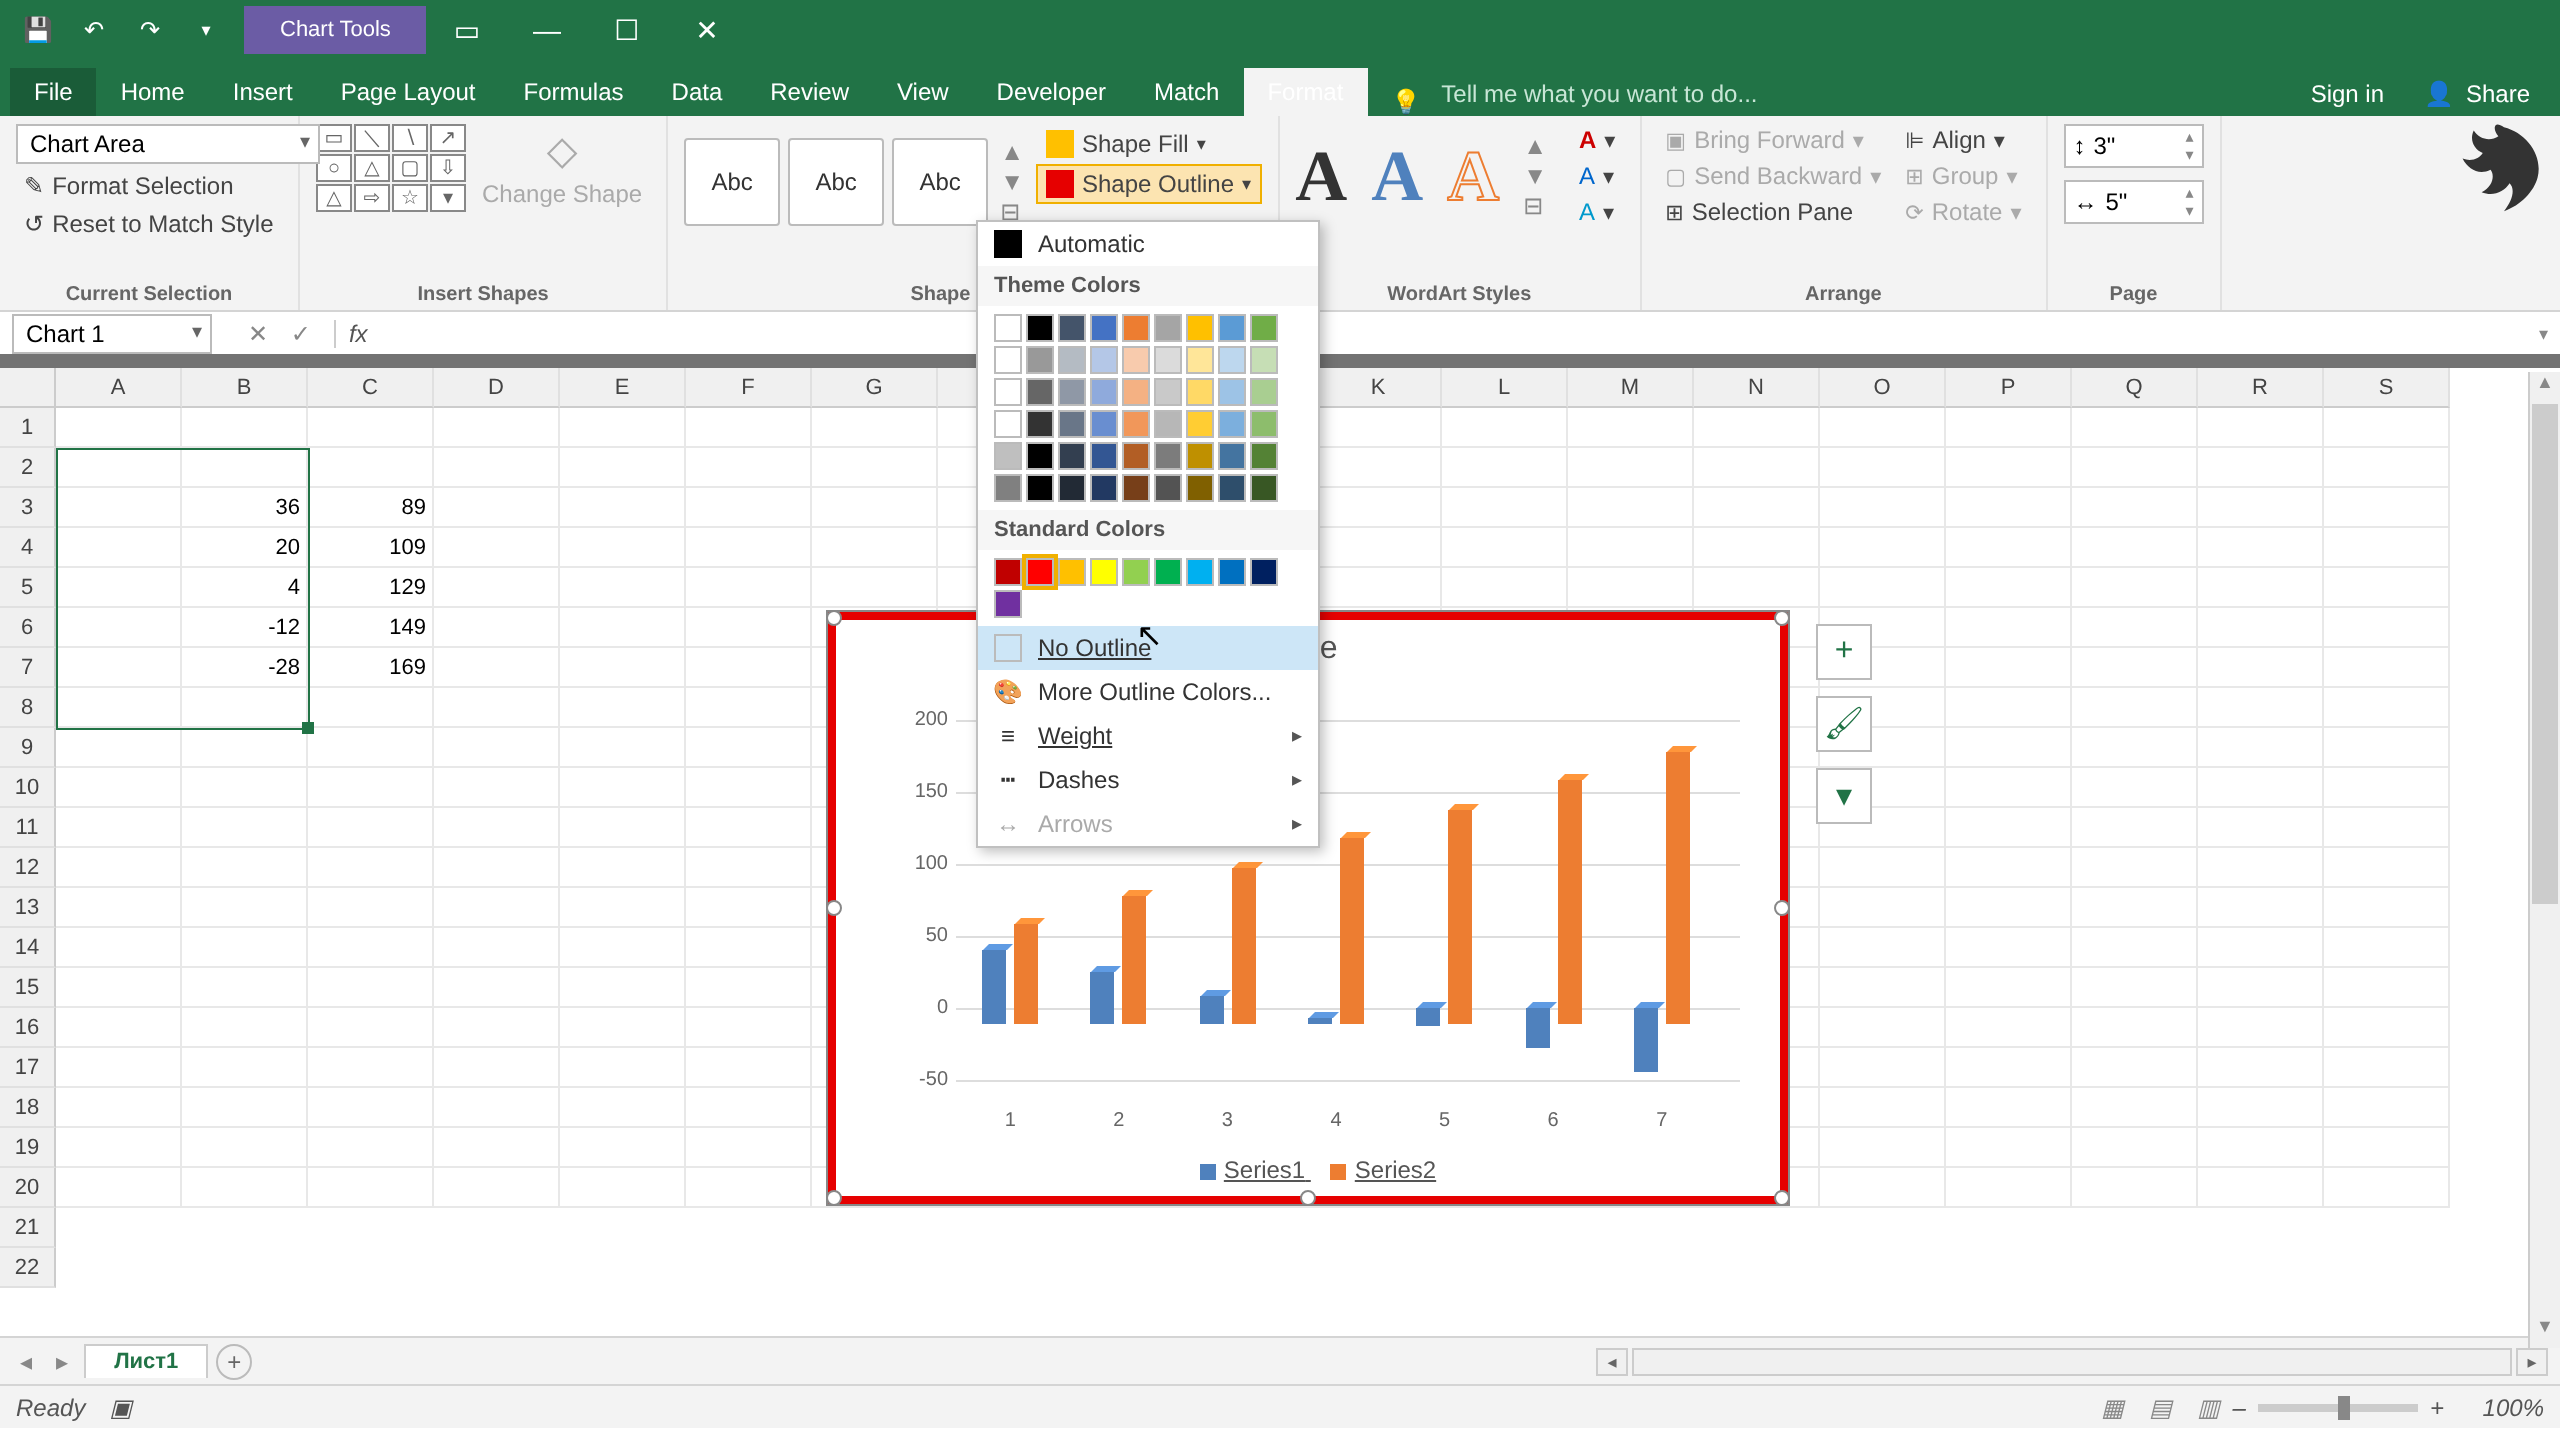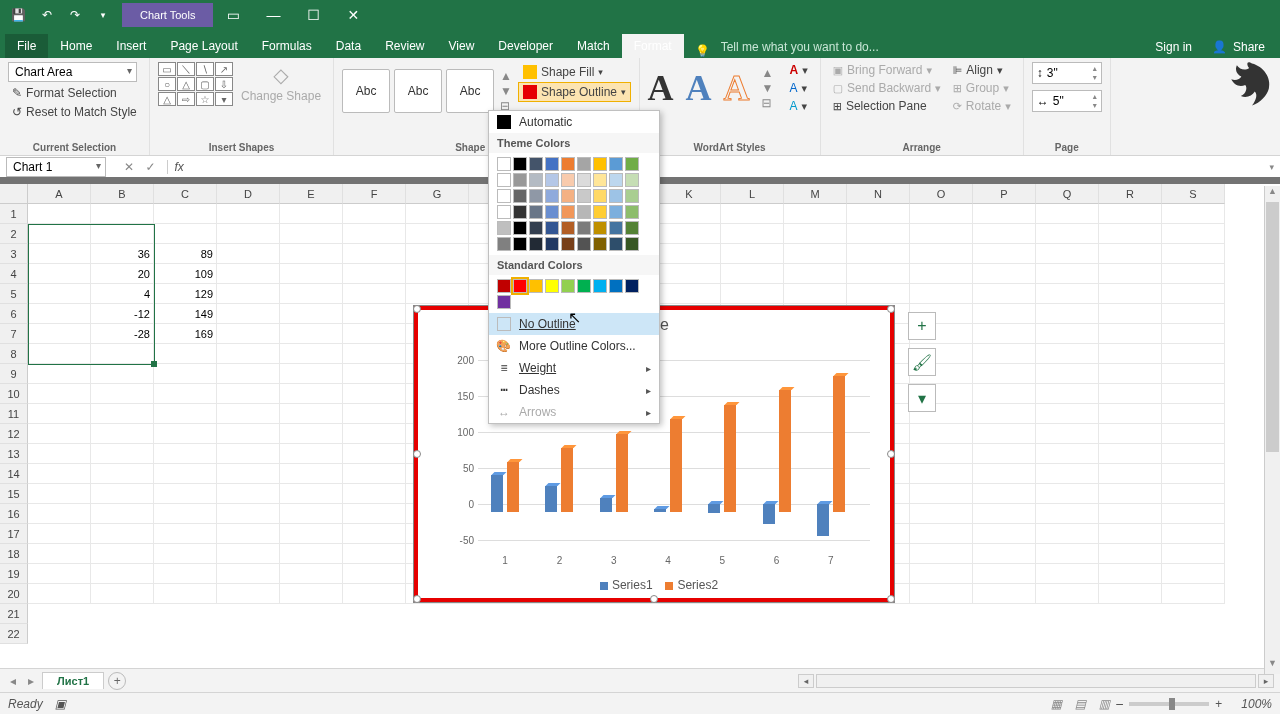--- a/index.html
+++ b/index.html
@@ -81,21 +81,21 @@
 .chart-title { text-align:center; padding:6px; font-size:16px; color:#555;}
 .chart-plot { position:absolute; left:60px; right:20px; top:50px; bottom:50px;}
 .gline { position:absolute; left:0; right:0; border-top:1px solid #ddd;}
 .ylbl { position:absolute; left:-30px; width:26px; text-align:right; font-size:10px; color:#666; transform:translateY(-50%);}
 .xlbl { position:absolute; bottom:-18px; font-size:10px; color:#666; transform:translateX(-50%);}
 .bar3d { position:absolute; bottom:0; width:12px; }
 .bar3d::before { content:''; position:absolute; width:100%; height:100%; background:inherit;}
 .bar3d::after { content:''; position:absolute; top:-3px; left:2px; width:100%; height:3px; background:inherit; filter:brightness(1.2); transform:skewX(-45deg);}
 .bar-s1 { background:#4f81bd; }
 .bar-s2 { background:#ed7d31; }
-.legend { position:absolute; bottom:6px; left:0; right:0; text-align:center; font-size:10px; color:#555;}
+.legend { position:absolute; bottom:6px; left:0; right:0; text-align:center; font-size:10px; color:#555;text-decoration:underline;}
 .legend .sw { display:inline-block; width:8px; height:8px; margin:0 4px 0 10px; vertical-align:middle;}
 
 .side-btns { position:absolute; display:flex; flex-direction:column; gap:8px;}
 .side-btns div { width:28px; height:28px; border:1px solid #bbb; background:#fff; display:flex; align-items:center; justify-content:center; color:#217346; font-size:16px; cursor:pointer;}
 
 
 .dd-panel { position:absolute; top:110px; left:488px; width:172px; background:#fff; border:1px solid #c0c0c0; box-shadow:2px 2px 6px rgba(0,0,0,0.25); z-index:100;}
 .dd-row { padding:4px 8px; font-size:11px; color:#333; display:flex; align-items:center; gap:8px; cursor:pointer;}
 .dd-row.disabled { color:#aaa; cursor:default;}
 .dd-header { padding:4px 8px; font-size:11px; font-weight:bold; color:#555; background:#f6f6f6;}
@@ -166,21 +166,21 @@
   <div class="right">
       <span>👤</span>
       <span>Share</span>
     </div>
 </div>
 
 <div class="ribbon">
 
   <div class="group" style="width:150px">
     <div class="group-body" style="flex-direction:column;gap:3px">
-      <div class="namebox" style="width:129px;margin:0">Chart Area</div>
+      <div class="namebox" style="width:152px;margin:0">Chart Area</div>
       <div class="btn-small">
           <span>✎</span>
           <span>Format Selection</span>
         </div>
       <div class="btn-small">
           <span>↺</span>
           <span>Reset to Match Style</span>
         </div>
     </div>
     <div class="group-label">Current Selection</div>

